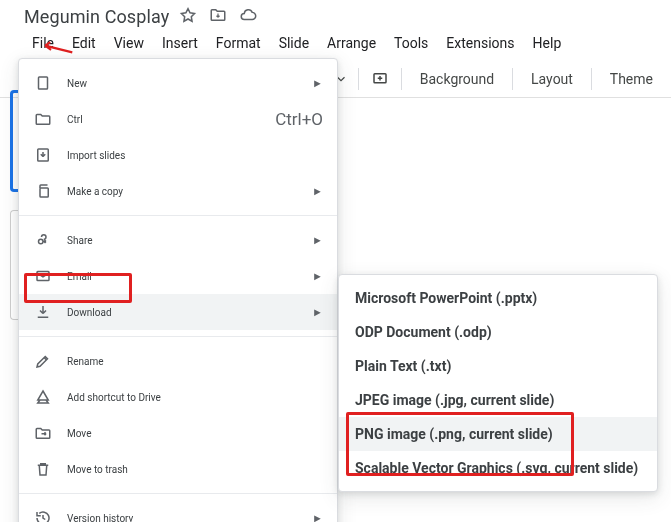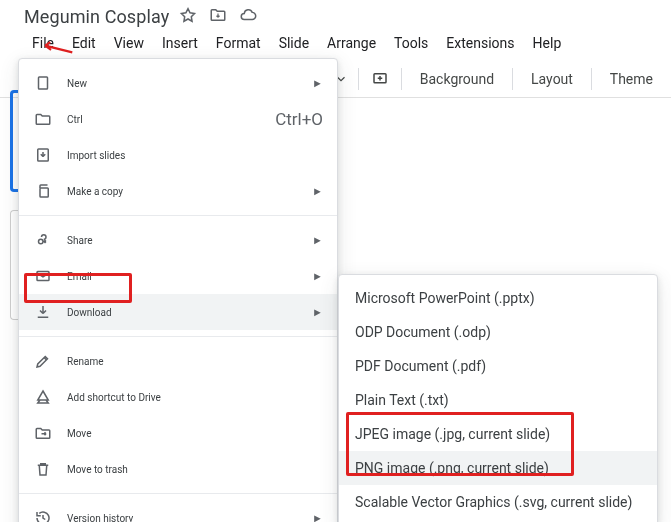--- a/index.html
+++ b/index.html
@@ -95,20 +95,21 @@
     box-shadow: 0 2px 6px rgba(60,64,67,.15), 0 6px 20px rgba(60,64,67,.12);
     padding: 6px 0;
   }
   .submenu-item {
     height: 34px;
     display: flex;
     align-items: center;
     padding: 0 16px;
     font-size: 14px;
     color: #3c4043;
+    font-weight: bold;
   }
   .submenu-item.hover { background: #f1f3f4; }
   .slide-thumb-border {
     position: absolute;
     left: 10px; top: 90px;
     width: 10px; height: 102px;
     border: 3px solid #1a73e8;
     border-right: none;
     border-radius: 4px 0 0 4px;
   }
@@ -326,20 +327,19 @@
     <span class="msub">►</span>
   </div>
 
 </div>
 
 <div class="red-box" style="left:24px; top:273px; width:108px; height:30px;"></div>
 
 <div class="submenu">
   <div class="submenu-item">Microsoft PowerPoint (.pptx)</div>
   <div class="submenu-item">ODP Document (.odp)</div>
-  <div class="submenu-item">PDF Document (.pdf)</div>
   <div class="submenu-item">Plain Text (.txt)</div>
   <div class="submenu-item">JPEG image (.jpg, current slide)</div>
   <div class="submenu-item hover">PNG image (.png, current slide)</div>
   <div class="submenu-item">Scalable Vector Graphics (.svg, current slide)</div>
 </div>
 
 <div class="red-box" style="left:346px; top:412px; width:228px; height:64px;"></div>
 
 </body></html>

